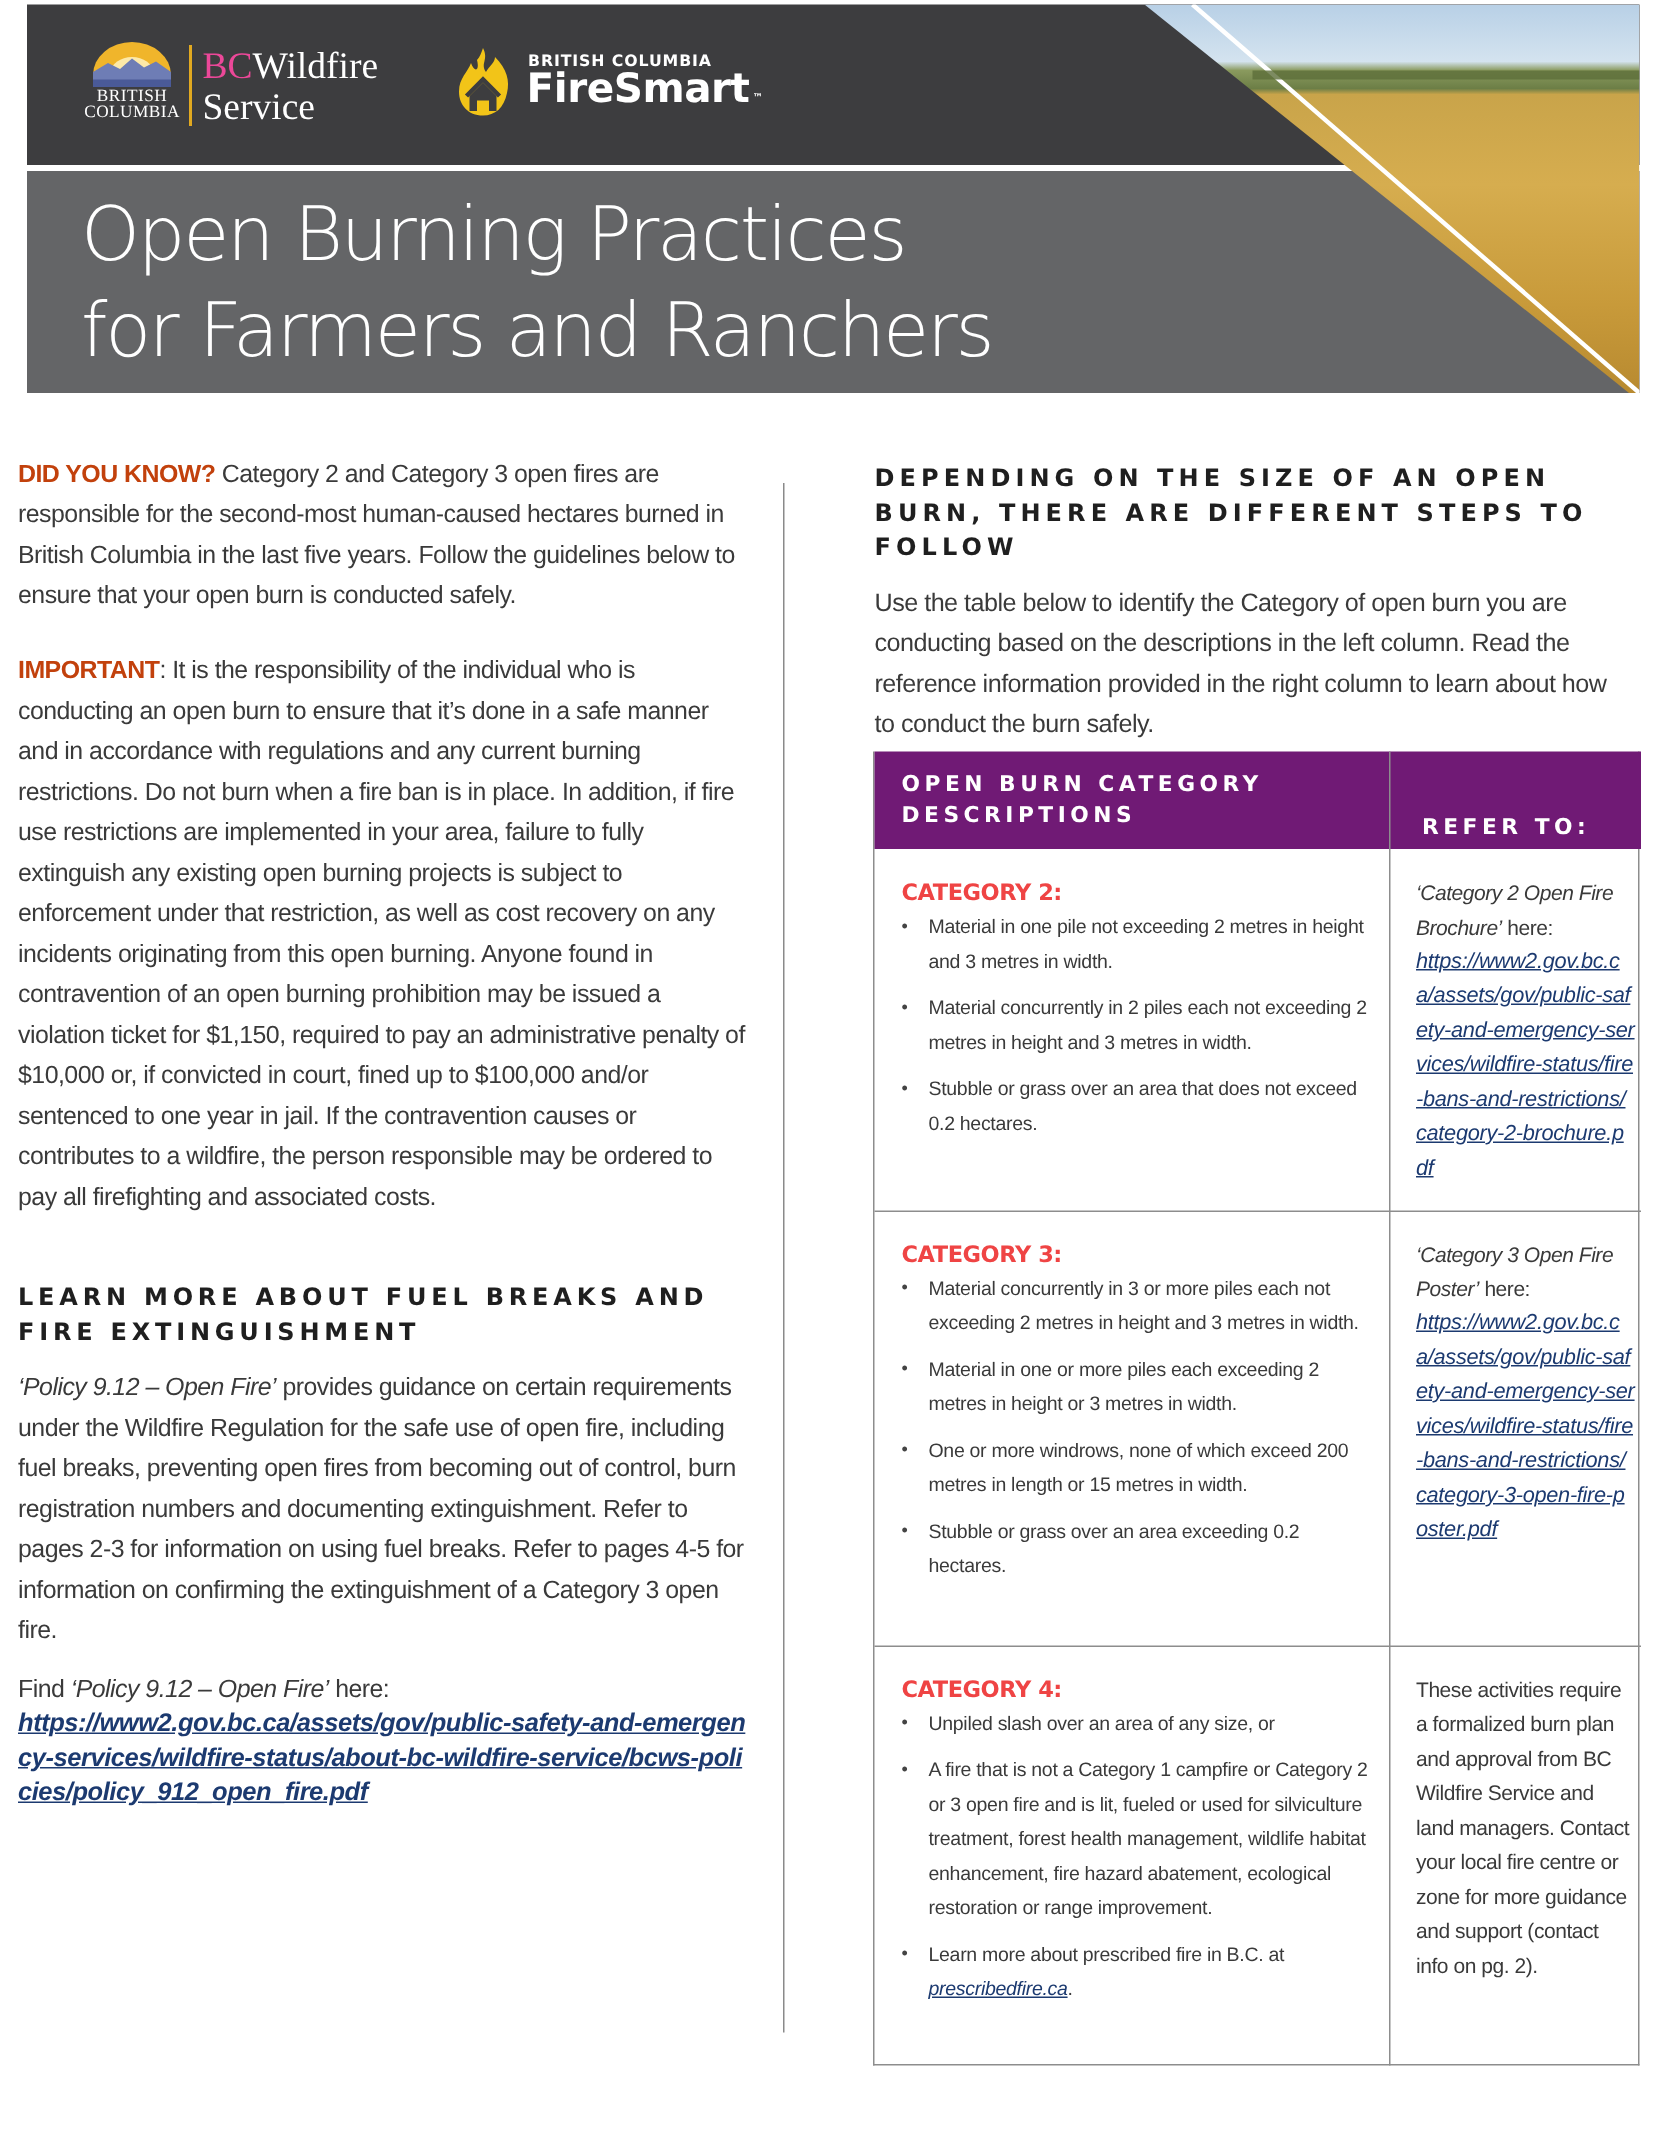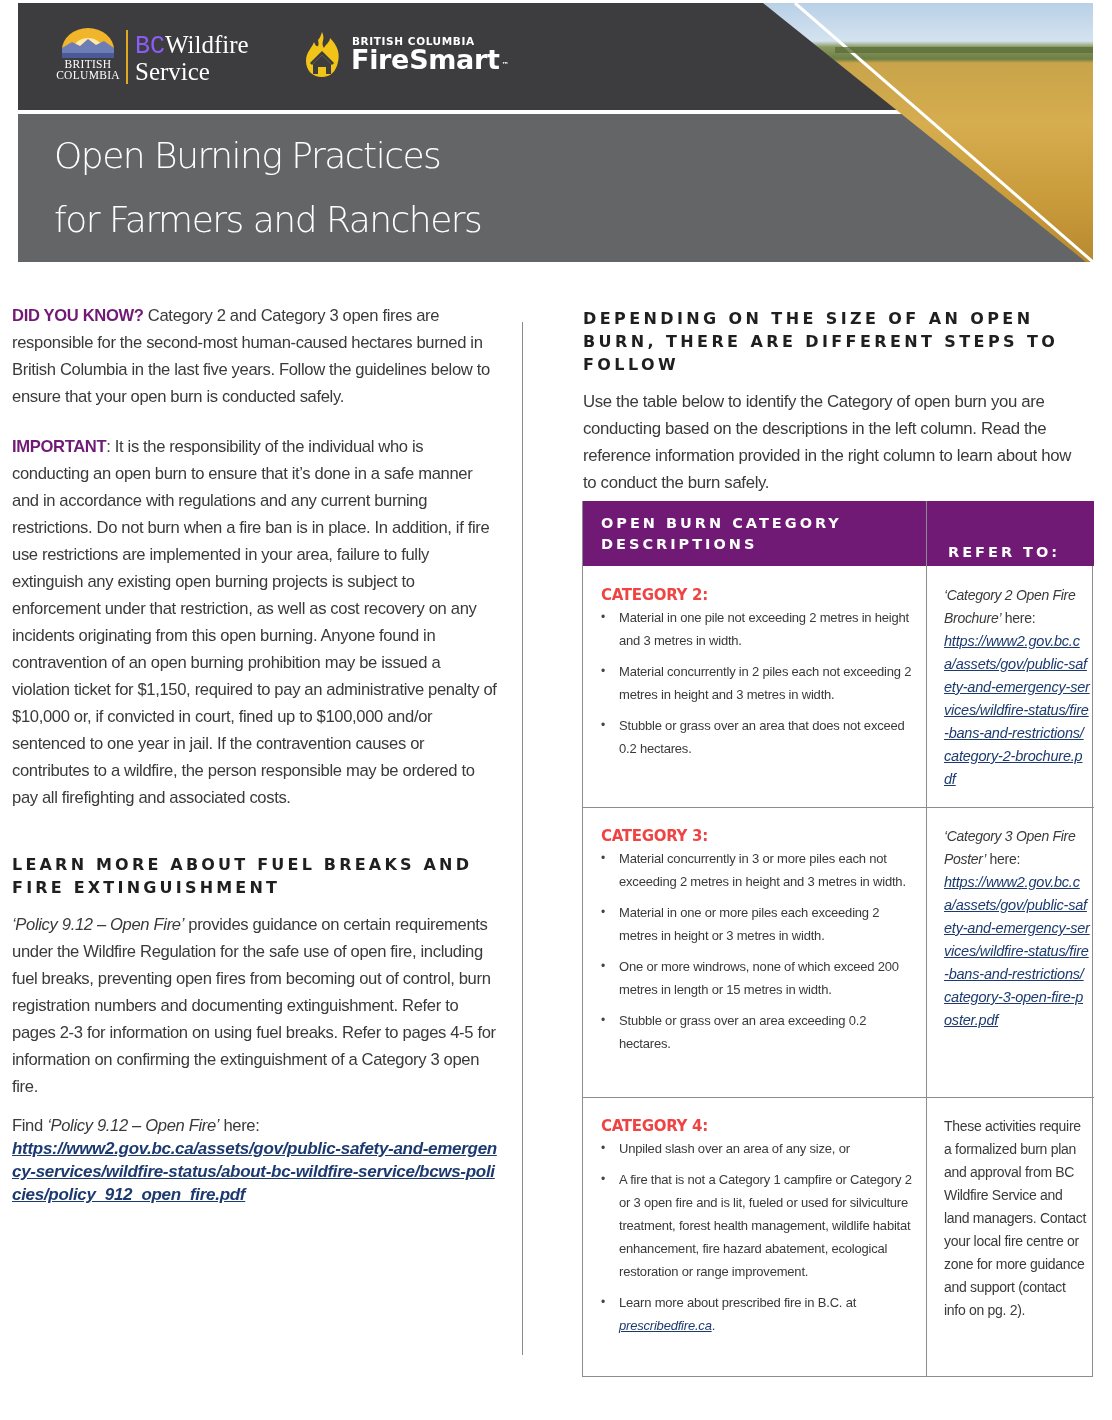--- a/index.html
+++ b/index.html
@@ -36,21 +36,21 @@
     position: absolute; left: 0; top: 33px; width: 72px; text-align: center;
     font-family: "Liberation Serif", "DejaVu Serif", serif; color: #ffffff;
     font-size: 11.5px; line-height: 11px; letter-spacing: 0.3px;
   }
   .bc-sep { position: absolute; left: 74px; top: 4px; width: 2px; height: 54px; background: #e1a920; }
   .bcws-title {
     position: absolute; left: 83px; top: 6px;
     font-family: "Liberation Serif", "DejaVu Serif", serif; font-size: 25px; line-height: 25px; color: #ffffff;
     white-space: nowrap;
   }
-  .bcws-title .bc { color: #8b5cf6; font-family: Liberation Mono, monospace; }
+  .bcws-title .bc { color: #ec4899; }
   .bcws-sub {
     position: absolute; left: 83px; top: 33px;
     font-family: "Liberation Serif", "DejaVu Serif", serif; font-size: 25px; line-height: 25px; color: #ffffff;
   }
 
   .logo-fs { position: absolute; left: 302px; top: 30px; width: 210px; height: 50px; }
   .fs-icon { position: absolute; left: 0; top: 0; width: 40px; height: 48px; }
   .fs-small {
     position: absolute; left: 50px; top: 5px;
     font-family: "DejaVu Sans", sans-serif; font-weight: bold; font-size: 10.5px; color: #ffffff; letter-spacing: 0.6px;
@@ -58,32 +58,32 @@
   }
   .fs-big {
     position: absolute; left: 49px; top: 15px;
     font-family: "DejaVu Sans", sans-serif; font-weight: bold; font-size: 27px; line-height: 30px; color: #ffffff;
     letter-spacing: -0.3px; white-space: nowrap;
   }
   .fs-tm { font-size: 7px; vertical-align: top; position: relative; top: 5px; margin-left: 2px; }
 
   .page-title {
     position: absolute; left: 54px; top: 124px; width: 620px;
-    font-family: "DejaVu Sans", sans-serif; font-weight: 200; font-size: 36px; line-height: 64px; color: #ffffff;
+    font-family: "DejaVu Sans", sans-serif; font-weight: 200; font-size: 50px; line-height: 64px; color: #ffffff;
     letter-spacing: -1.5px; font-stretch: condensed;
   }
   .page-title span { display: block; }
 
   
   .col-left { position: absolute; left: 12px; top: 302px; width: 490px; }
   .para {
     font-size: 16.6px; line-height: 27px; color: #3a3a3a; letter-spacing: -0.35px;
     font-family: "Liberation Sans", sans-serif;
   }
-  .para b { color: #701a75; }
+  .para b { color: #c2410c; }
   .gap-24 { height: 23px; }
   .section-h {
     font-family: "DejaVu Sans", sans-serif; font-weight: bold; font-size: 16px; line-height: 23px;
     letter-spacing: 3.2px; color: #1f1f1f; text-transform: uppercase;
   }
   .link { color: #1c3a70; text-decoration: underline; font-style: italic; }
   .link-block { font-size: 17px; line-height: 23px; font-weight: bold; font-style: italic; color: #1c3a70; text-decoration: underline; word-break: break-all; letter-spacing: -0.3px; }
 
   .vdivider { position: absolute; left: 522px; top: 322px; width: 1px; height: 1033px; background: #8a8a8a; }
 

